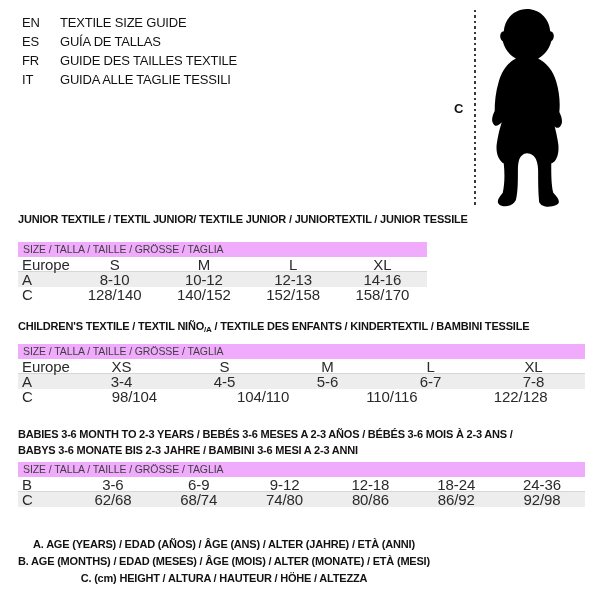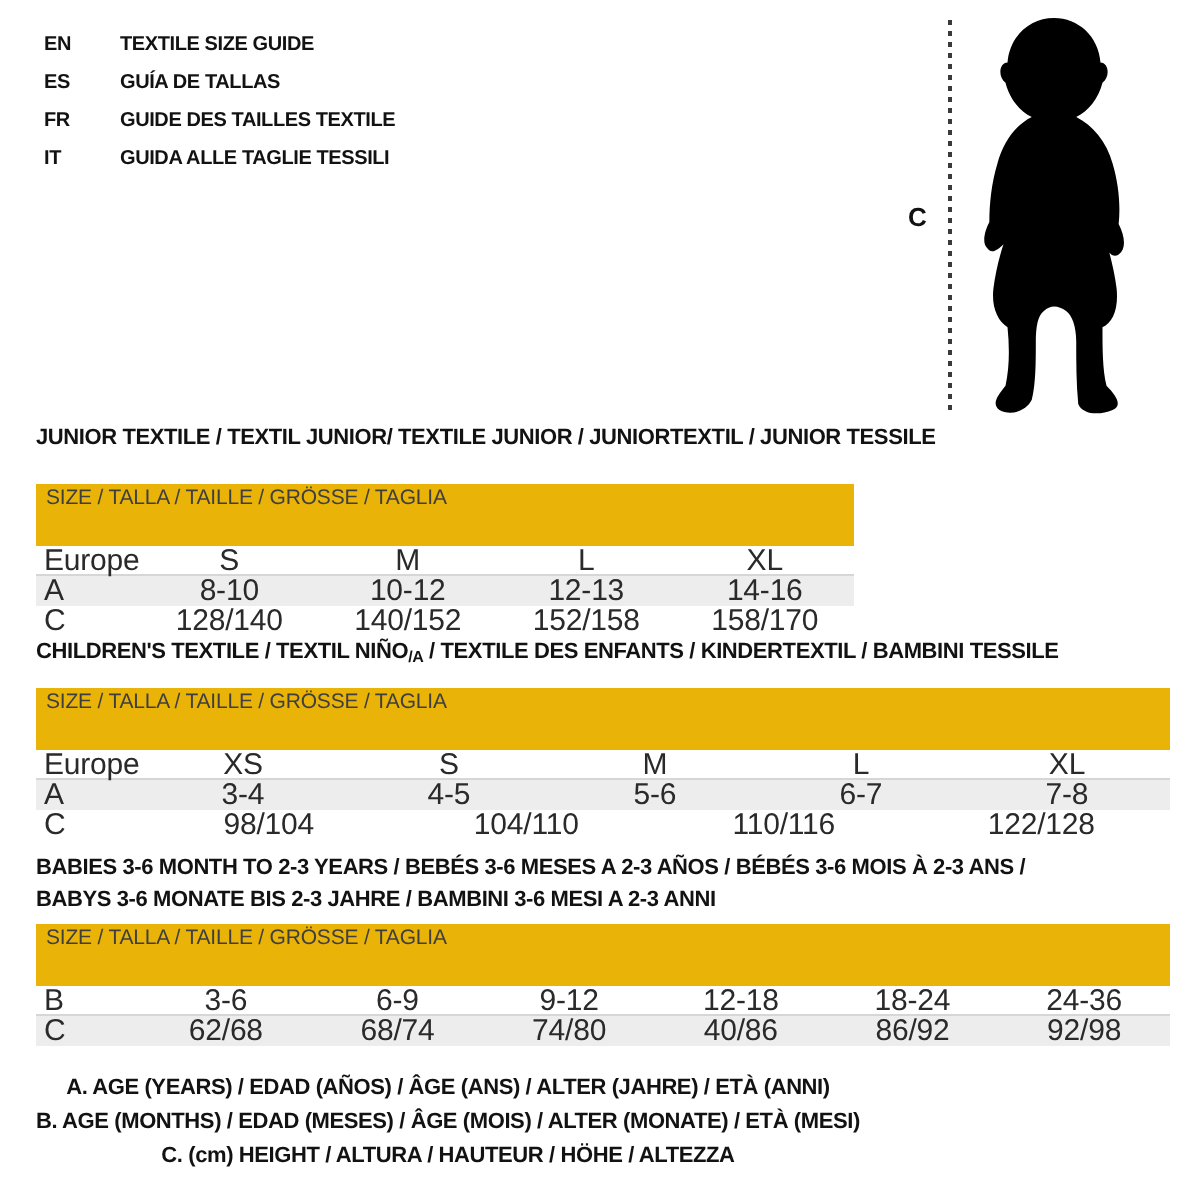--- a/index.html
+++ b/index.html
@@ -1,42 +1,42 @@
 <!DOCTYPE html>
 <html><head>
 <meta charset="utf-8">
 <style>
   html,body{margin:0;padding:0;}
   body{width:600px;height:600px;background:#ffffff;font-family:"Liberation Sans",sans-serif;}
   .canvas{position:relative;width:600px;height:600px;background:#fff;overflow:hidden;}
   .abs{position:absolute;}
 
   
-  .legend{left:22px;top:13px;font-size:10px;font-weight:700;line-height:19px;color:#121212;letter-spacing:-0.2px;white-space:nowrap;}
+  .legend{left:22px;top:13px;font-size:13px;font-weight:400;line-height:19px;color:#121212;letter-spacing:-0.2px;white-space:nowrap;}
   .lcode{display:inline-block;width:38px;}
 
   
   .dotline{left:474px;top:10px;width:2px;height:198px;
     background:repeating-linear-gradient(to bottom,#3a3a3a 0 2.5px,transparent 2.5px 5.5px);}
   .cmark{left:454px;top:101px;font-size:13px;font-weight:700;color:#111;}
   .baby{left:481px;top:7px;width:92px;height:200px;}
 
   
   .sec-title{font-size:11px;font-weight:700;color:#121212;letter-spacing:-0.2px;white-space:nowrap;}
   .title1{left:18px;top:213px;}
   .title2{left:18px;top:320px;}
   .title3{left:18px;top:426px;line-height:16px;}
   .subA{font-size:8px;vertical-align:-2px;}
 
   
   .table{left:18px;}
   .table1{top:242px;width:409px;}
   .table2{top:344px;width:567px;}
   .table3{top:462px;width:567px;}
-  .bar{height:31px;line-height:15px;background:#eab308;color:#3f3f3f;font-size:10.5px;
+  .bar{height:15px;line-height:15px;background:#f0abfc;color:#3f3f3f;font-size:10.5px;
     padding-left:5px;box-sizing:border-box;letter-spacing:-0.1px;}
   .trow{display:flex;height:15px;line-height:15px;font-size:15px;color:#2a2a2a;
     box-sizing:border-box;letter-spacing:-0.1px;}
   .trow.alt{background:#ededed;}
   .trow:first-child{border-bottom:1px solid #d6d6d6;}
   .tlabel{width:52px;padding-left:4px;box-sizing:border-box;}
   .tcell{flex:1;text-align:center;}
 
   
   .notes{left:18px;top:536px;font-size:11px;font-weight:700;line-height:17px;
@@ -161,21 +161,21 @@
           <span class="tcell">9-12</span>
           <span class="tcell">12-18</span>
           <span class="tcell">18-24</span>
           <span class="tcell">24-36</span>
         </div>
         <div class="trow alt">
           <span class="tlabel">C</span>
           <span class="tcell">62/68</span>
           <span class="tcell">68/74</span>
           <span class="tcell">74/80</span>
-          <span class="tcell">40/86</span>
+          <span class="tcell">80/86</span>
           <span class="tcell">86/92</span>
           <span class="tcell">92/98</span>
         </div>
       </div>
   </div>
 
   <div class="notes abs">
     <div>A. AGE (YEARS) / EDAD (AÑOS) / ÂGE (ANS) / ALTER (JAHRE) / ETÀ (ANNI)</div>
     <div>B. AGE (MONTHS) / EDAD (MESES) / ÂGE (MOIS) / ALTER (MONATE) / ETÀ (MESI)</div>
     <div>C. (cm) HEIGHT / ALTURA / HAUTEUR / HÖHE / ALTEZZA</div>

